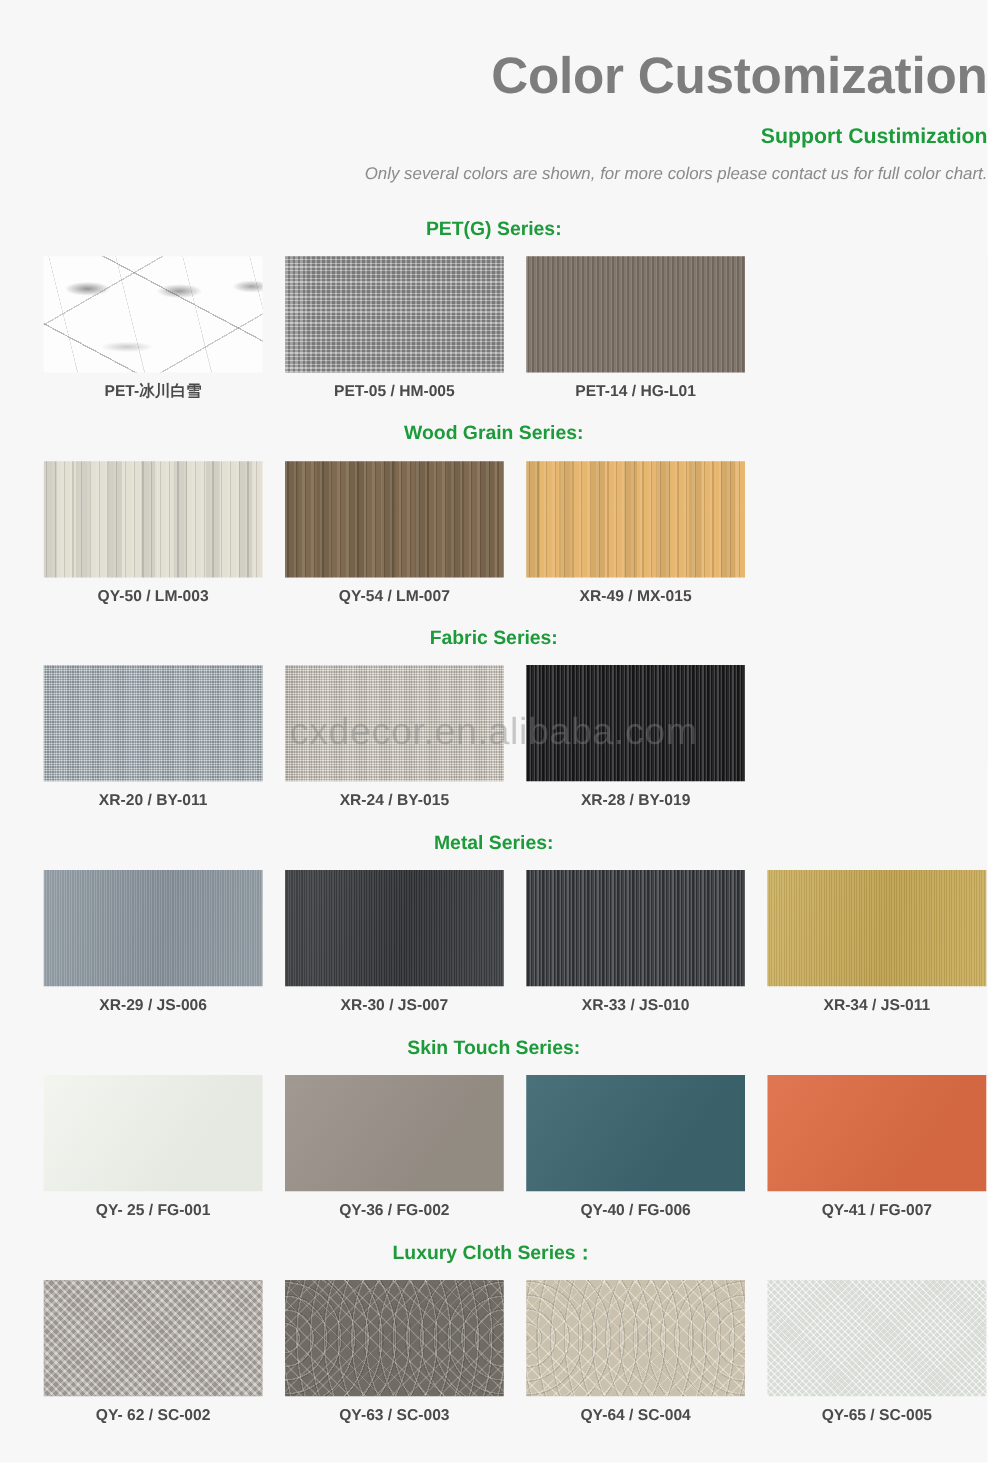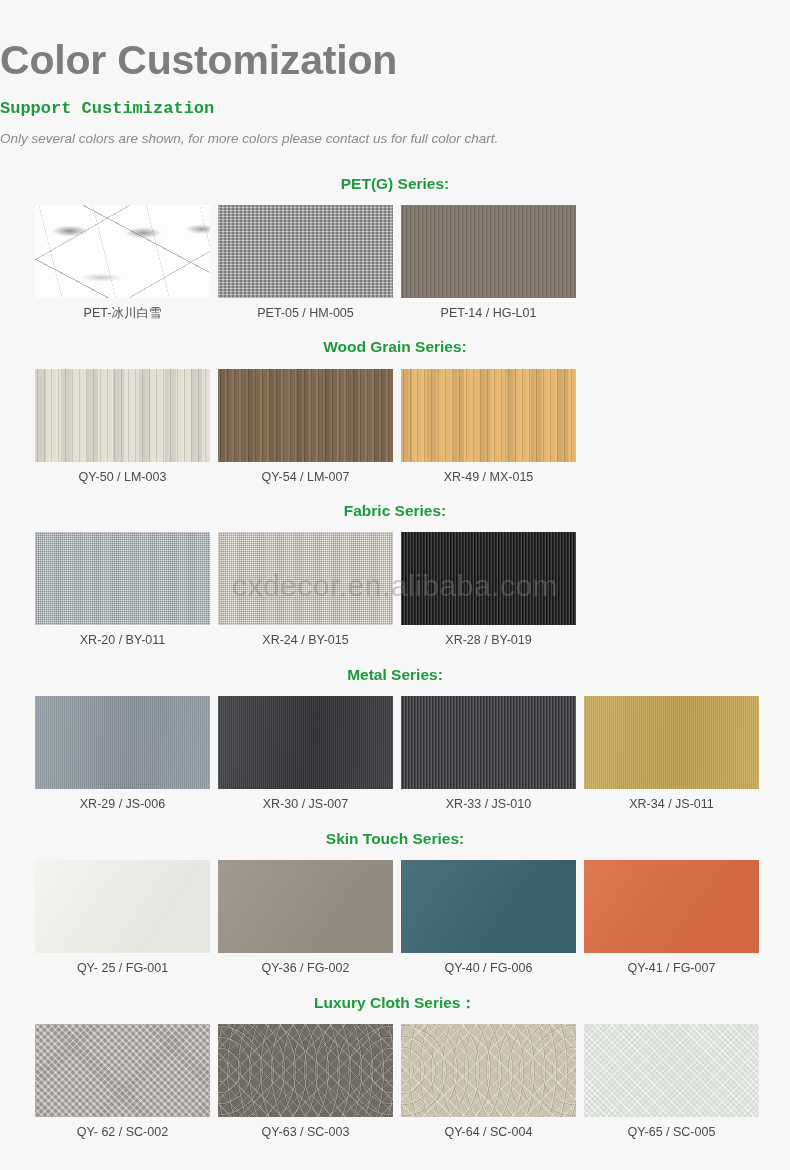--- a/index.html
+++ b/index.html
@@ -16,37 +16,37 @@
     width: 790px;
     height: 1170px;
     background: #f7f7f7;
     overflow: hidden;
     box-sizing: border-box;
   }
 
   
   .header {
     padding-top: 38px;
-    text-align: left;
+    text-align: right;
+    padding-left: 48px;
   }
   .main-title {
     font-size: 41px;
     font-weight: bold;
     color: #7d7d7d;
     letter-spacing: -0.2px;
     line-height: 1.1;
     margin: 0;
   }
   .sub-title {
     font-size: 17px;
     font-weight: bold;
     color: #1d9b3b;
     margin: 16px 0 0 0;
     line-height: 1.2;
-    font-family: Liberation Mono, monospace;
   }
   .note {
     font-size: 13.5px;
     color: #8a8a8a;
     margin: 12px 0 0 0;
     line-height: 1.2;
     font-weight: normal;
     font-style: italic;
   }
 
@@ -61,21 +61,22 @@
   }
   .section-title {
     font-size: 15.5px;
     font-weight: bold;
     color: #1d9b3b;
     margin: 0 0 13px 0;
     line-height: 1.1;
   }
   .swatch-row {
     display: flex;
-    gap: 8px;
+    gap: 18px;
+    font-weight: bold;
   }
   .swatch-cell {
     width: 175px;
   }
   .swatch {
     width: 175px;
     height: 93px;
     position: relative;
     overflow: hidden;
     background-color: #ccc;

